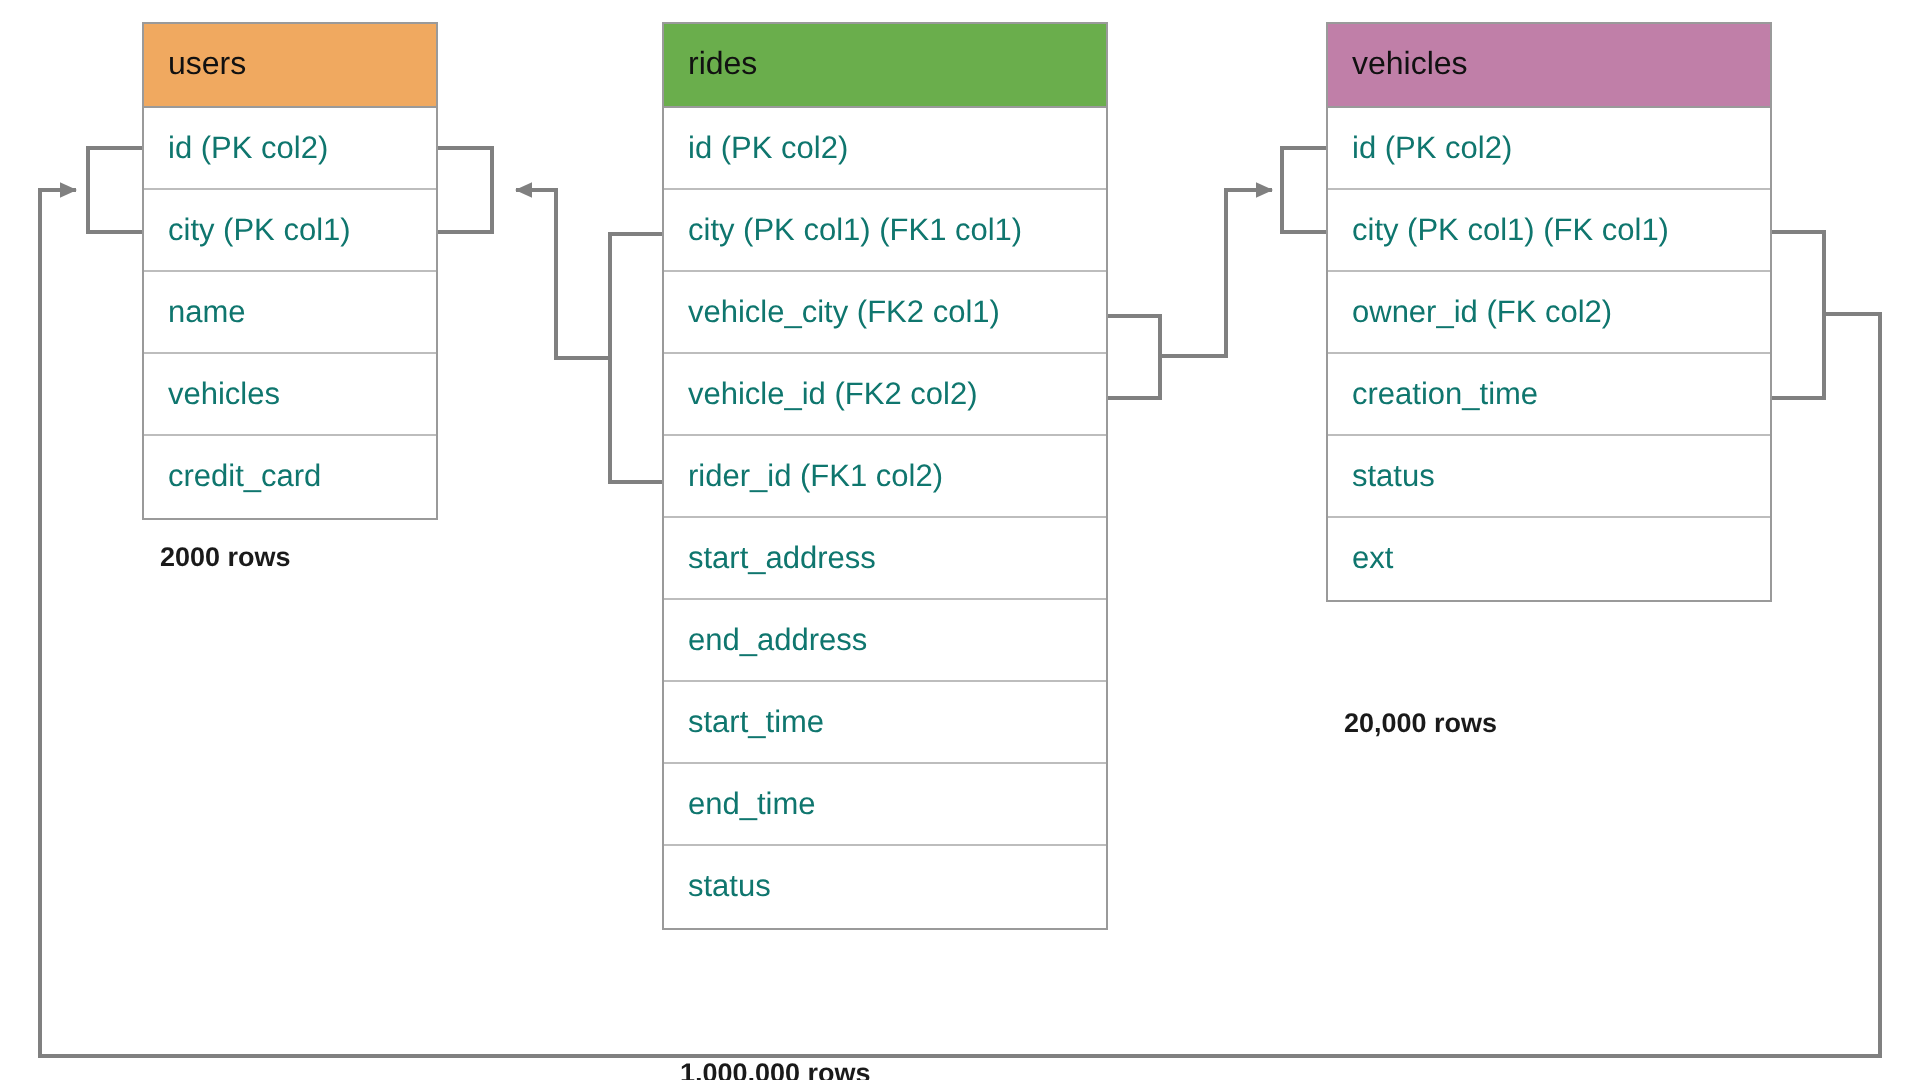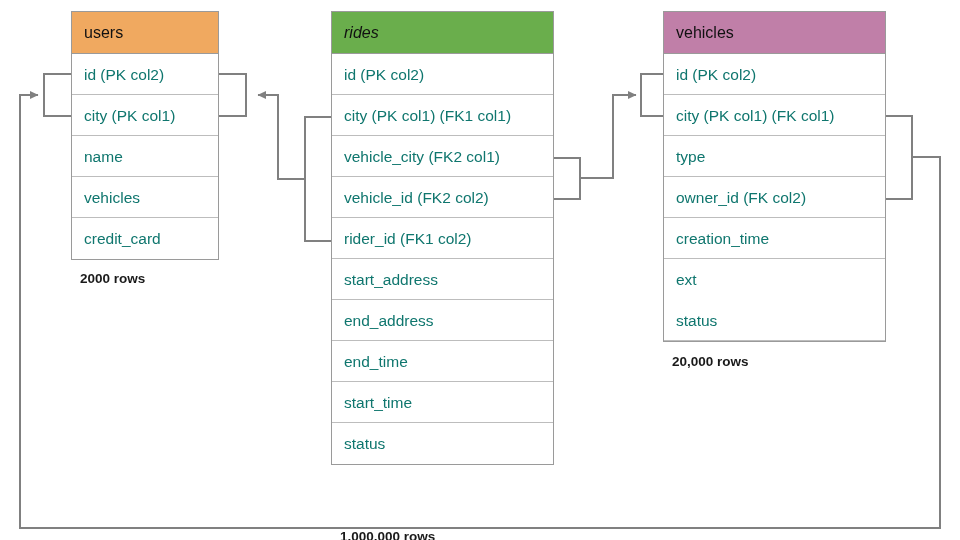--- a/index.html
+++ b/index.html
@@ -107,39 +107,38 @@
     <div class="tbl-header" style="background:#f0a960;">users</div>
     <div class="tbl-row">id (PK col2)</div>
     <div class="tbl-row">city (PK col1)</div>
     <div class="tbl-row">name</div>
     <div class="tbl-row">vehicles</div>
     <div class="tbl-row last">credit_card</div>
   </div>
   <div class="rowcount" style="left:80px; top:271px;">2000 rows</div>
 
   <div class="table-card" style="left:331px; top:11px; width:223px;">
-    <div class="tbl-header" style="background:#6aae4c;font-style:italic;">rides</div>
+    <div class="tbl-header" style="background:#6aae4c;">rides</div>
     <div class="tbl-row">id (PK col2)</div>
     <div class="tbl-row">city (PK col1) (FK1 col1)</div>
     <div class="tbl-row">vehicle_city (FK2 col1)</div>
     <div class="tbl-row">vehicle_id (FK2 col2)</div>
     <div class="tbl-row">rider_id (FK1 col2)</div>
     <div class="tbl-row">start_address</div>
     <div class="tbl-row">end_address</div>
+    <div class="tbl-row">start_time</div>
     <div class="tbl-row">end_time</div>
-    <div class="tbl-row">start_time</div>
     <div class="tbl-row last">status</div>
   </div>
   <div class="rowcount" style="left:340px; top:481px;margin-top:48px;">1,000,000 rows</div>
 
   <div class="table-card" style="left:663px; top:11px; width:223px;">
     <div class="tbl-header" style="background:#c07fa8;">vehicles</div>
     <div class="tbl-row">id (PK col2)</div>
     <div class="tbl-row">city (PK col1) (FK col1)</div>
-    <div class="tbl-row">type</div>
     <div class="tbl-row">owner_id (FK col2)</div>
     <div class="tbl-row">creation_time</div>
+    <div class="tbl-row">status</div>
     <div class="tbl-row last">ext</div>
-    <div class="tbl-row">status</div>
   </div>
   <div class="rowcount" style="left:672px; top:354px;">20,000 rows</div>
 
 </div>
 
 </body></html>

